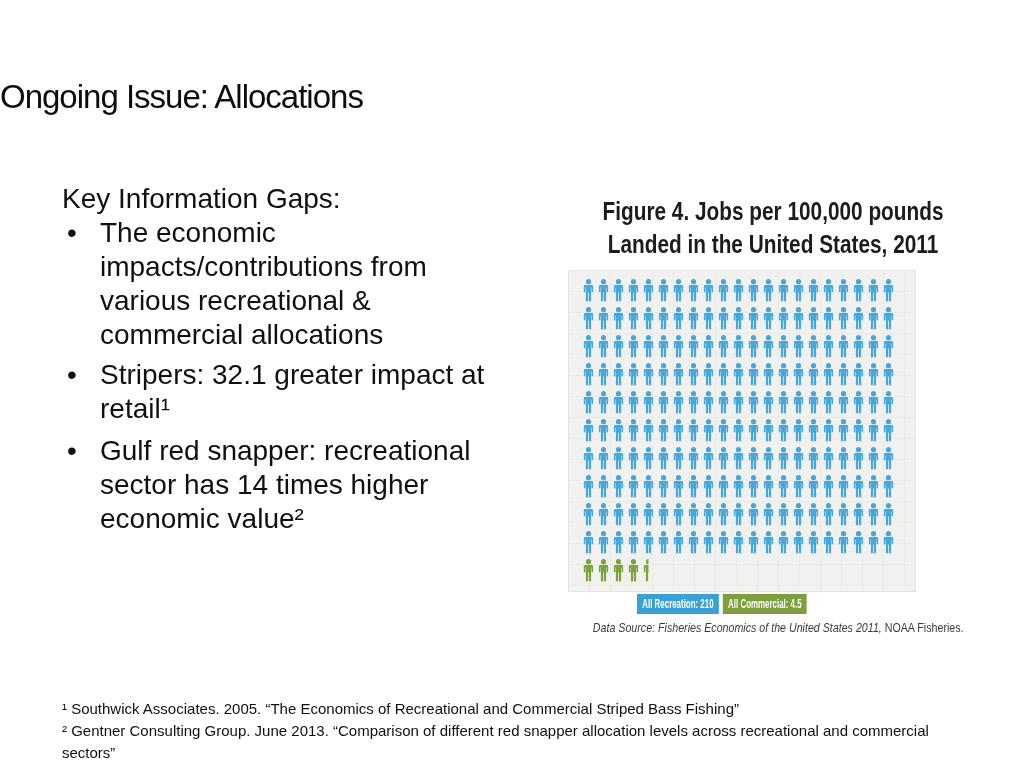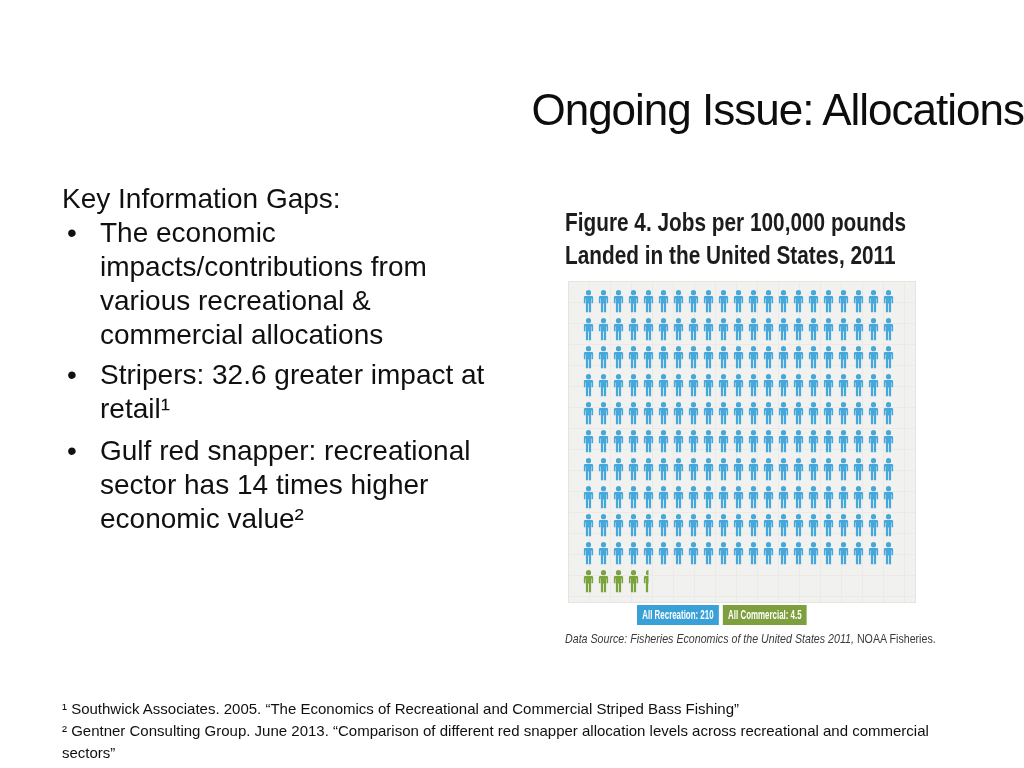--- a/index.html
+++ b/index.html
@@ -1,32 +1,32 @@
 <!DOCTYPE html>
 <html><head>
 <meta charset="utf-8">
 <style>
   html,body{margin:0;padding:0;background:#fff;}
   .slide{position:relative;width:1024px;height:768px;background:#ffffff;overflow:hidden;
          font-family:"Liberation Sans",sans-serif;color:#111;}
 
-  .title{position:absolute;top:56px;left:0;right:0;text-align:right;
-         font-size:44px;line-height:1.15;font-weight:400;letter-spacing:-1px;color:#0d0d0d;}
+  .title{position:absolute;top:56px;left:0;right:0;text-align:left;
+         font-size:33px;line-height:1.15;font-weight:400;letter-spacing:-1px;color:#0d0d0d;}
 
   .left-col{position:absolute;left:62px;top:182px;width:520px;
             font-size:28px;line-height:34px;color:#101010;}
   .heading{white-space:pre-line;}
   .bullet{display:flex;align-items:flex-start;}
   .marker{width:38px;flex:none;padding-left:5px;box-sizing:border-box;}
   .btext{white-space:pre-line;flex:1;}
   .para{white-space:pre-line;margin-top:30px;}
   .b2{margin-top:6px;}
   .b3{margin-top:8px;}
 
-  .figure{position:absolute;left:560px;top:206px;width:450px;}
+  .figure{position:absolute;left:560px;top:195px;width:450px;text-align:center;}
   .fig-title{margin-left:5px;width:520px;font-size:26px;line-height:33px;font-weight:700;
              color:#1c1c1c;white-space:pre-line;transform:scaleX(0.80);transform-origin:left top;}
   .panel{margin-left:8px;margin-top:9px;width:348px;height:322px;box-sizing:border-box;
          background:#f1f1ef;border:1px solid #e4e4e1;
          background-image:
            repeating-linear-gradient(to right, transparent 0, transparent 20px, #eaeae7 20px, #eaeae7 21px),
            repeating-linear-gradient(to bottom, transparent 0, transparent 20px, #eaeae7 20px, #eaeae7 21px);}
   .grid{display:flex;flex-wrap:wrap;width:315px;padding:4px 0 0 13px;}
   .cell{width:15px;height:28px;display:flex;align-items:flex-end;}
   .cell svg{display:block;}
@@ -60,21 +60,21 @@
       <span class="marker">•</span>
       <span class="btext">The economic
 impacts/contributions from
 various recreational &amp;
 commercial allocations</span>
     </div>
 
 
     <div class="bullet b2">
       <span class="marker">•</span>
-      <span class="btext">Stripers: 32.6 greater impact at
+      <span class="btext">Stripers: 32.1 greater impact at
 retail¹</span>
     </div>
 
     <div class="bullet b3">
       <span class="marker">•</span>
       <span class="btext">Gulf red snapper: recreational
 sector has 14 times higher
 economic value²</span>
     </div>
   </div>

